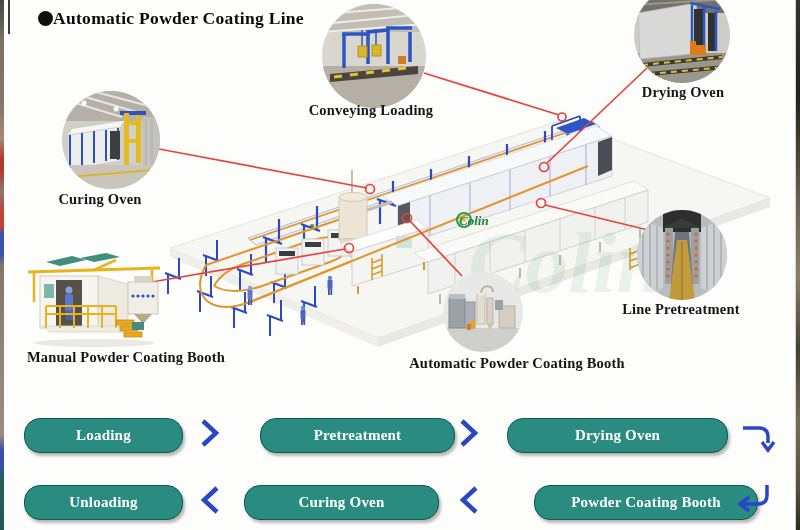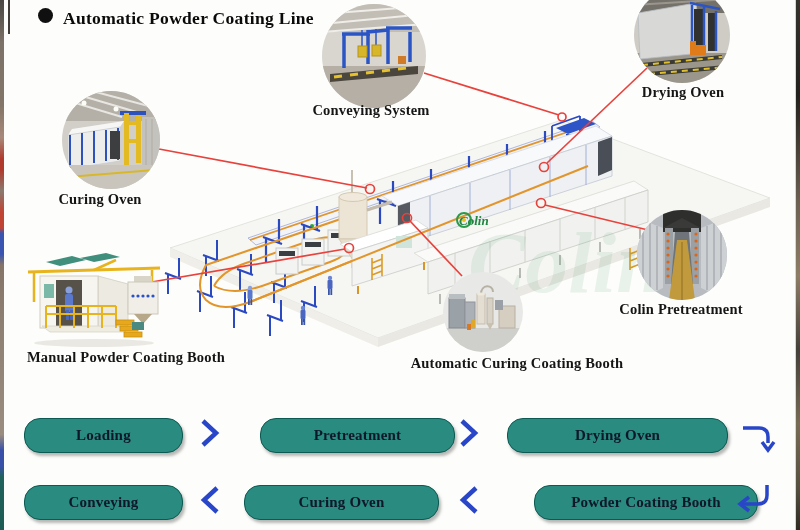--- a/index.html
+++ b/index.html
@@ -9,31 +9,31 @@
   
   #left-strip{left:0;top:0;width:4px;height:530px;
     background:linear-gradient(180deg,#4a4642 0%,#5a554e 3%,#7d7268 8%,#837668 20%,#a8897a 26%,
     #b03a2c 30%,#b03a2c 32%,#8a7a6e 36%,#c04434 40%,#c04434 43%,#3a55b0 44%,#3a55b0 48%,
     #857468 50%,#8d7f72 60%,#96887a 75%,#9a8c7e 82%,#3850a8 85%,#3850a8 88%,#20635c 90%,#1d5b54 100%);}
   #right-strip{left:795px;top:0;width:5px;height:530px;border-left:1px solid #d8d5cf;
     background:linear-gradient(180deg,#35332c 0%,#23211c 18%,#6b6052 38%,#8d7d66 52%,
     #44403a 66%,#776b54 80%,#55503f 92%,#2e2a22 100%);}
   #top-mark{left:8px;top:0;width:2px;height:34px;background:#403d38;}
   
-  .title-row{left:38px;top:8px;display:flex;gap:10px;}
+  .title-row{left:38px;top:8px;display:flex;align-items:center;}
   .bullet{width:15px;height:15px;border-radius:50%;background:#101010;flex:0 0 auto;}
   .title-text{font-size:17.5px;font-weight:bold;color:#0a0a0a;letter-spacing:.3px;}
   
   .photo{border-radius:50%;overflow:hidden;}
   .photo svg{display:block;}
   .callout-label{font-size:14.5px;font-weight:bold;color:#151515;text-align:center;letter-spacing:.2px;}
   
   .flow-btn{height:33px;background:#2a8b80;border:1px solid #0d5a52;border-radius:16px;
     box-shadow:2px 3px 3px rgba(125,125,125,.55);display:flex;align-items:center;justify-content:center;
-    font-size:15px;font-weight:bold;color:#0f172a;letter-spacing:.2px;}
+    font-size:15px;font-weight:bold;color:#ffffff;letter-spacing:.2px;}
   svg{overflow:visible;}
 </style>
 </head>
 <body>
 
 <div class="abs" id="left-strip"></div>
 <div class="abs" id="right-strip"></div>
 <div class="abs" id="top-mark"></div>
 
 <div class="abs title-row">
@@ -318,41 +318,41 @@
       <circle cx="118" cy="50" r="1.6" fill="#2a52c8"></circle>
       <circle cx="123" cy="50" r="1.6" fill="#2a52c8"></circle>
       <circle cx="128" cy="50" r="1.6" fill="#2a52c8"></circle>
       <circle cx="133" cy="50" r="1.6" fill="#2a52c8"></circle>
     <polygon points="114,68 132,68 123,78" fill="#b8a88a"></polygon>
     <rect x="112" y="76" width="12" height="8" fill="#4a8a80"></rect>
   </svg>
 </div>
 
 <div class="abs callout-label" style="left:20px;top:191px;width:160px">Curing Oven</div>
-<div class="abs callout-label" style="left:281px;top:102px;width:180px">Conveying System</div>
+<div class="abs callout-label" style="left:281px;top:102px;width:180px">Conveying Loading</div>
 <div class="abs callout-label" style="left:603px;top:84px;width:160px">Drying Oven</div>
-<div class="abs callout-label" style="left:591px;top:301px;width:180px">Colin Pretreatment</div>
-<div class="abs callout-label" style="left:387px;top:355px;width:260px">Automatic Curing Coating Booth</div>
+<div class="abs callout-label" style="left:591px;top:301px;width:180px">Line Pretreatment</div>
+<div class="abs callout-label" style="left:387px;top:355px;width:260px">Automatic Powder Coating Booth</div>
 <div class="abs callout-label" style="left:16px;top:349px;width:220px">Manual Powder Coating Booth</div>
 
 <div class="abs flow-btn" style="left:24px;top:418px;width:157px">Loading</div>
 <svg class="abs" style="left:198px;top:418px" width="24" height="30" viewBox="0 0 24 30">
   <polyline points="5,3 18,15 5,27" fill="none" stroke="#2946c8" stroke-width="4.5"></polyline>
 </svg>
 <div class="abs flow-btn" style="left:260px;top:418px;width:193px">Pretreatment</div>
 <svg class="abs" style="left:457px;top:418px" width="24" height="30" viewBox="0 0 24 30">
   <polyline points="5,3 18,15 5,27" fill="none" stroke="#2946c8" stroke-width="4.5"></polyline>
 </svg>
 <div class="abs flow-btn" style="left:507px;top:418px;width:219px">Drying Oven</div>
 <svg class="abs" style="left:741px;top:421px" width="34" height="32" viewBox="0 0 34 32">
   <path d="M2,7 H18 Q27,7 27,16 V22" fill="none" stroke="#2946c8" stroke-width="3.5"></path>
   <path d="M21,21 L27,29 L33,21" fill="none" stroke="#2946c8" stroke-width="3.5"></path>
 </svg>
 
-<div class="abs flow-btn" style="left:24px;top:485px;width:157px">Conveying</div>
+<div class="abs flow-btn" style="left:24px;top:485px;width:157px">Unloading</div>
 <svg class="abs" style="left:198px;top:485px" width="24" height="30" viewBox="0 0 24 30">
   <polyline points="19,3 6,15 19,27" fill="none" stroke="#2946c8" stroke-width="4.5"></polyline>
 </svg>
 <div class="abs flow-btn" style="left:244px;top:485px;width:193px">Curing Oven</div>
 <svg class="abs" style="left:457px;top:485px" width="24" height="30" viewBox="0 0 24 30">
   <polyline points="19,3 6,15 19,27" fill="none" stroke="#2946c8" stroke-width="4.5"></polyline>
 </svg>
 <div class="abs flow-btn" style="left:534px;top:485px;width:222px">Powder Coating Booth</div>
 <svg class="abs" style="left:736px;top:483px" width="38" height="32" viewBox="0 0 38 32">
   <path d="M31,2 V12 Q31,21 22,21 H7" fill="none" stroke="#2946c8" stroke-width="3.5"></path>

